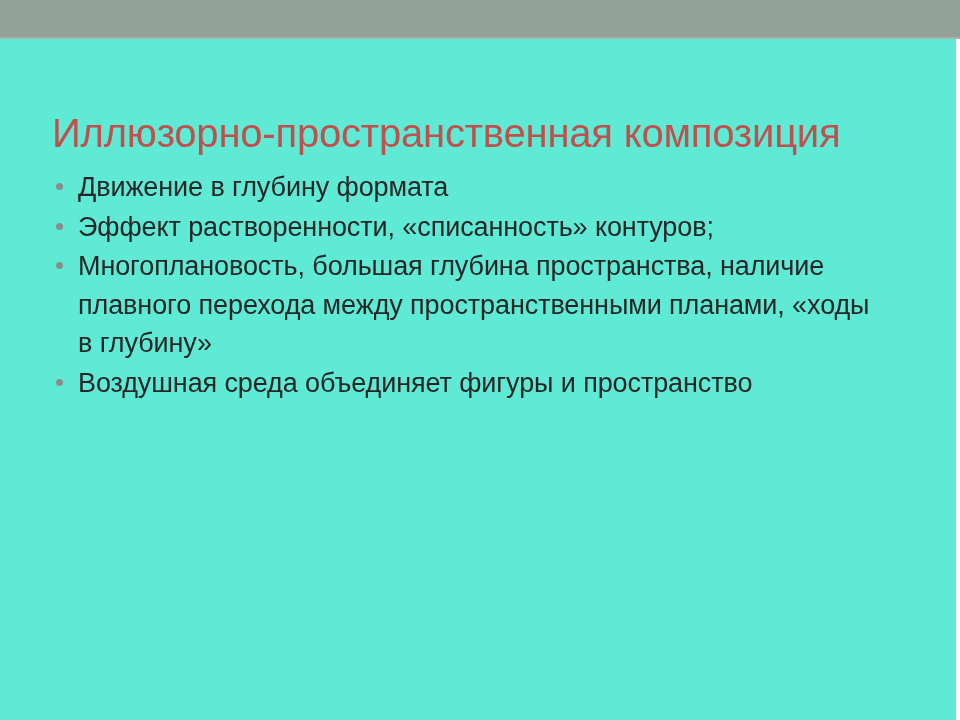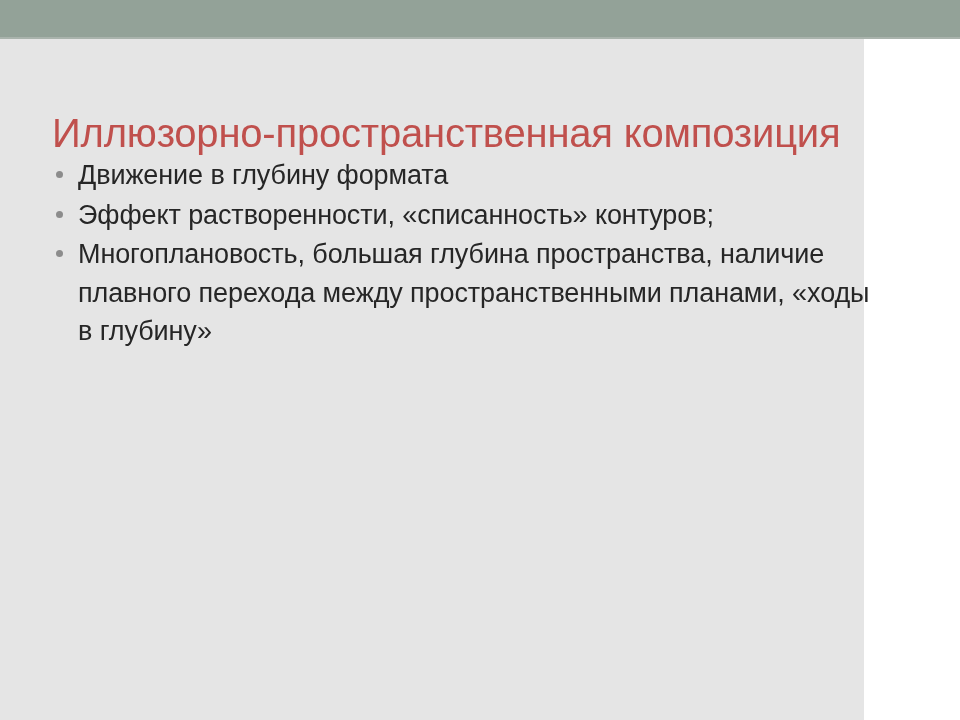--- a/index.html
+++ b/index.html
@@ -9,23 +9,23 @@
   body {
     width: 960px;
     height: 720px;
     background: #ffffff;
     font-family: "Liberation Sans", "DejaVu Sans", sans-serif;
     overflow: hidden;
     position: relative;
   }
   .slide {
     position: relative;
-    width: 864px;
+    width: 956px;
     height: 720px;
-    background: #e5e5e5;
+    background: #5eead4;
     box-sizing: border-box;
   }
   .top-band {
     position: absolute;
     top: 0;
     left: 0;
     width: 960px;
     height: 37px;
     background: #93a298;
   }
@@ -45,21 +45,21 @@
     color: #c0504d;
     font-size: 40px;
     line-height: 46px;
     font-weight: normal;
     letter-spacing: -0.2px;
     white-space: nowrap;
   }
   .body-list {
     position: absolute;
     left: 52px;
-    top: 156px;
+    top: 168px;
     width: 880px;
     margin: 0;
     padding: 0;
     list-style: none;
   }
   .bullet-item {
     position: relative;
     padding-left: 26px;
     margin: 0 0 1px 0;
     color: #262626;
@@ -108,16 +108,20 @@
     <li class="bullet-item wrap-wide">
       <span class="bullet-dot"></span>
       <span class="bullet-text">Эффект растворенности, «списанность» контуров;</span>
     </li>
 
     <li class="bullet-item wrap-narrow">
       <span class="bullet-dot"></span>
       <span class="bullet-text">Многоплановость, большая глубина пространства, наличие плавного перехода между пространственными планами, «ходы в глубину»</span>
     </li>
 
+    <li class="bullet-item wrap-wide">
+      <span class="bullet-dot"></span>
+      <span class="bullet-text">Воздушная среда объединяет фигуры и пространство</span>
+    </li>
 
   </ul>
 
 </div>
 
 </body></html>

